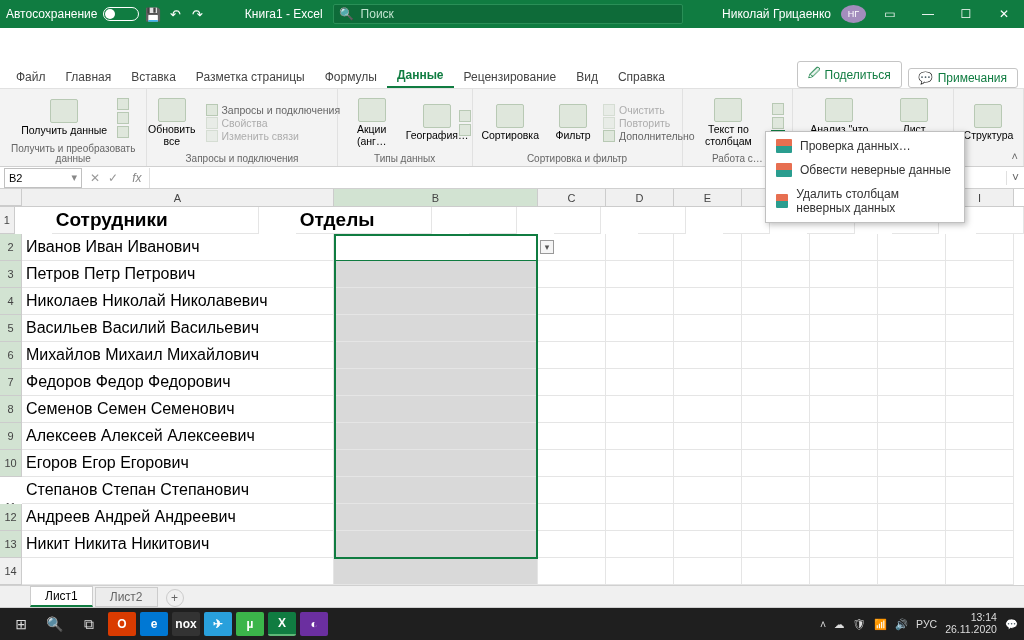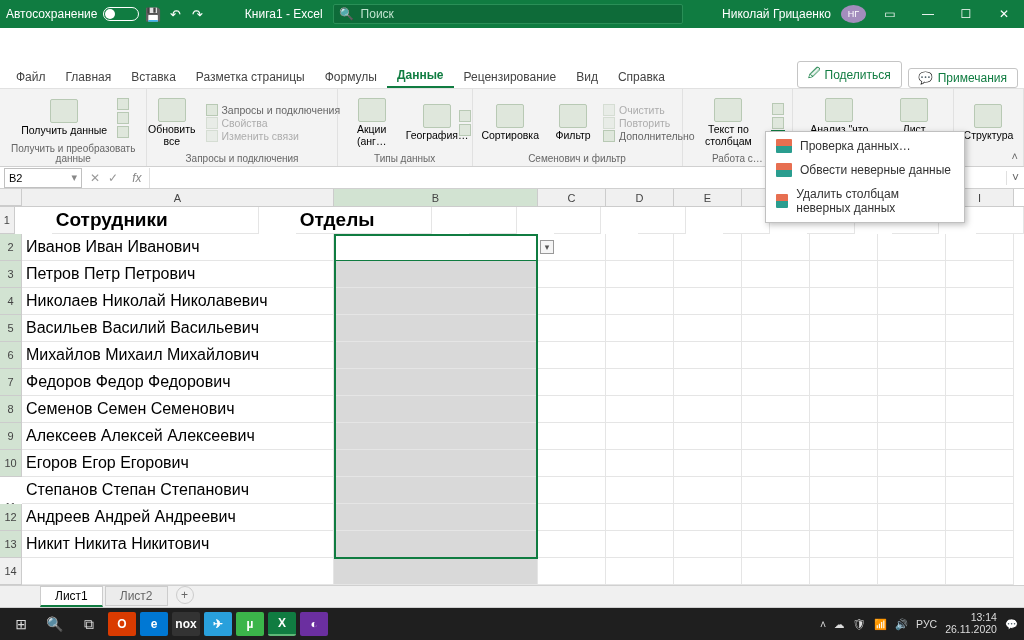--- a/index.html
+++ b/index.html
@@ -58,21 +58,21 @@
   .row.h1 .cell { font-size:19px; font-weight:700;margin-left:37px; }
   .selcol .cB { background:#d9d9d9; }
   .row.h1 .cB { background:#fff; }
   .sel-outline { position:absolute; left:334px; top:45px; width:204px; height:325px; border:2px solid #107c41; pointer-events:none;}
   .active-ov { position:absolute; left:334px; top:45px; width:204px; height:27px; background:#fff; border:1px solid #107c41; pointer-events:none;}
   .dv-btn { position:absolute; left:540px; top:51px; width:14px; height:14px; background:#f5f5f5; border:1px solid #999; font-size:9px; line-height:12px; text-align:center; color:#555;}
   
   .hscroll { height:16px; background:#f0f0f0; border-top:1px solid #d0d0d0; display:flex; align-items:center; padding-left:30px;}
   .hscroll .track { margin-left:auto; width:400px; height:12px; background:#e8e8e8; border:1px solid #ccc; position:relative;}
   .hscroll .thumb { position:absolute; left:0; top:0; width:120px; height:10px; background:#cfcfcf;}
-  .sheettabs { height:22px; background:#f0f0f0; border-top:1px solid #d0d0d0; display:flex; align-items:flex-start; gap:2px; padding-left:40px;}
+  .sheettabs { height:22px; background:#f0f0f0; border-top:1px solid #d0d0d0; display:flex; align-items:flex-end; gap:2px; padding-left:30px;}
   .stab { padding:2px 14px; font-size:12px; background:#fff; border:1px solid #ccc; border-bottom:2px solid #107c41;}
   .stab.inactive { background:#ececec; border-bottom:1px solid #ccc; color:#666;}
   .addsheet { width:18px; height:18px; border:1px solid #ccc; border-radius:50%; margin-left:6px; text-align:center; line-height:16px; color:#666;}
   
   .statusbar { height:20px; background:#f0f0f0; border-top:1px solid #d0d0d0; display:flex; align-items:center; justify-content:flex-end; gap:8px; padding:0 8px; font-size:11px; color:#555;}
   .statusbar .viewbtn { width:18px; height:14px; border:1px solid #bbb; background:#fff;}
   .zoom-slider { width:80px; height:4px; background:#ccc; position:relative;}
   .zoom-slider::after { content:""; position:absolute; left:50%; top:-3px; width:2px; height:10px; background:#666;}
   
   .taskbar { position:absolute; bottom:0; left:0; width:1024px; height:32px; background:#1f1f1f; display:flex; align-items:center; padding:0 6px; gap:4px;}
@@ -197,21 +197,21 @@
         <span style="opacity:.5">
             <span class="sqico"></span>
             <span>Повторить</span>
           </span>
         <span>
             <span class="sqico"></span>
             <span>Дополнительно</span>
           </span>
       </div>
     </div>
-    <div class="lbl">Семенович и фильтр</div>
+    <div class="lbl">Сортировка и фильтр</div>
   </div>
   <div class="rgroup" style="min-width:100px">
     <div class="body">
       <div class="bigbtn">
           <div class="ic"></div>
           <div class="t">Текст по столбцам</div>
         </div>
       <div style="display:flex;flex-direction:column;gap:2px">
         <span class="sqico"></span>
         <span class="sqico"></span>

